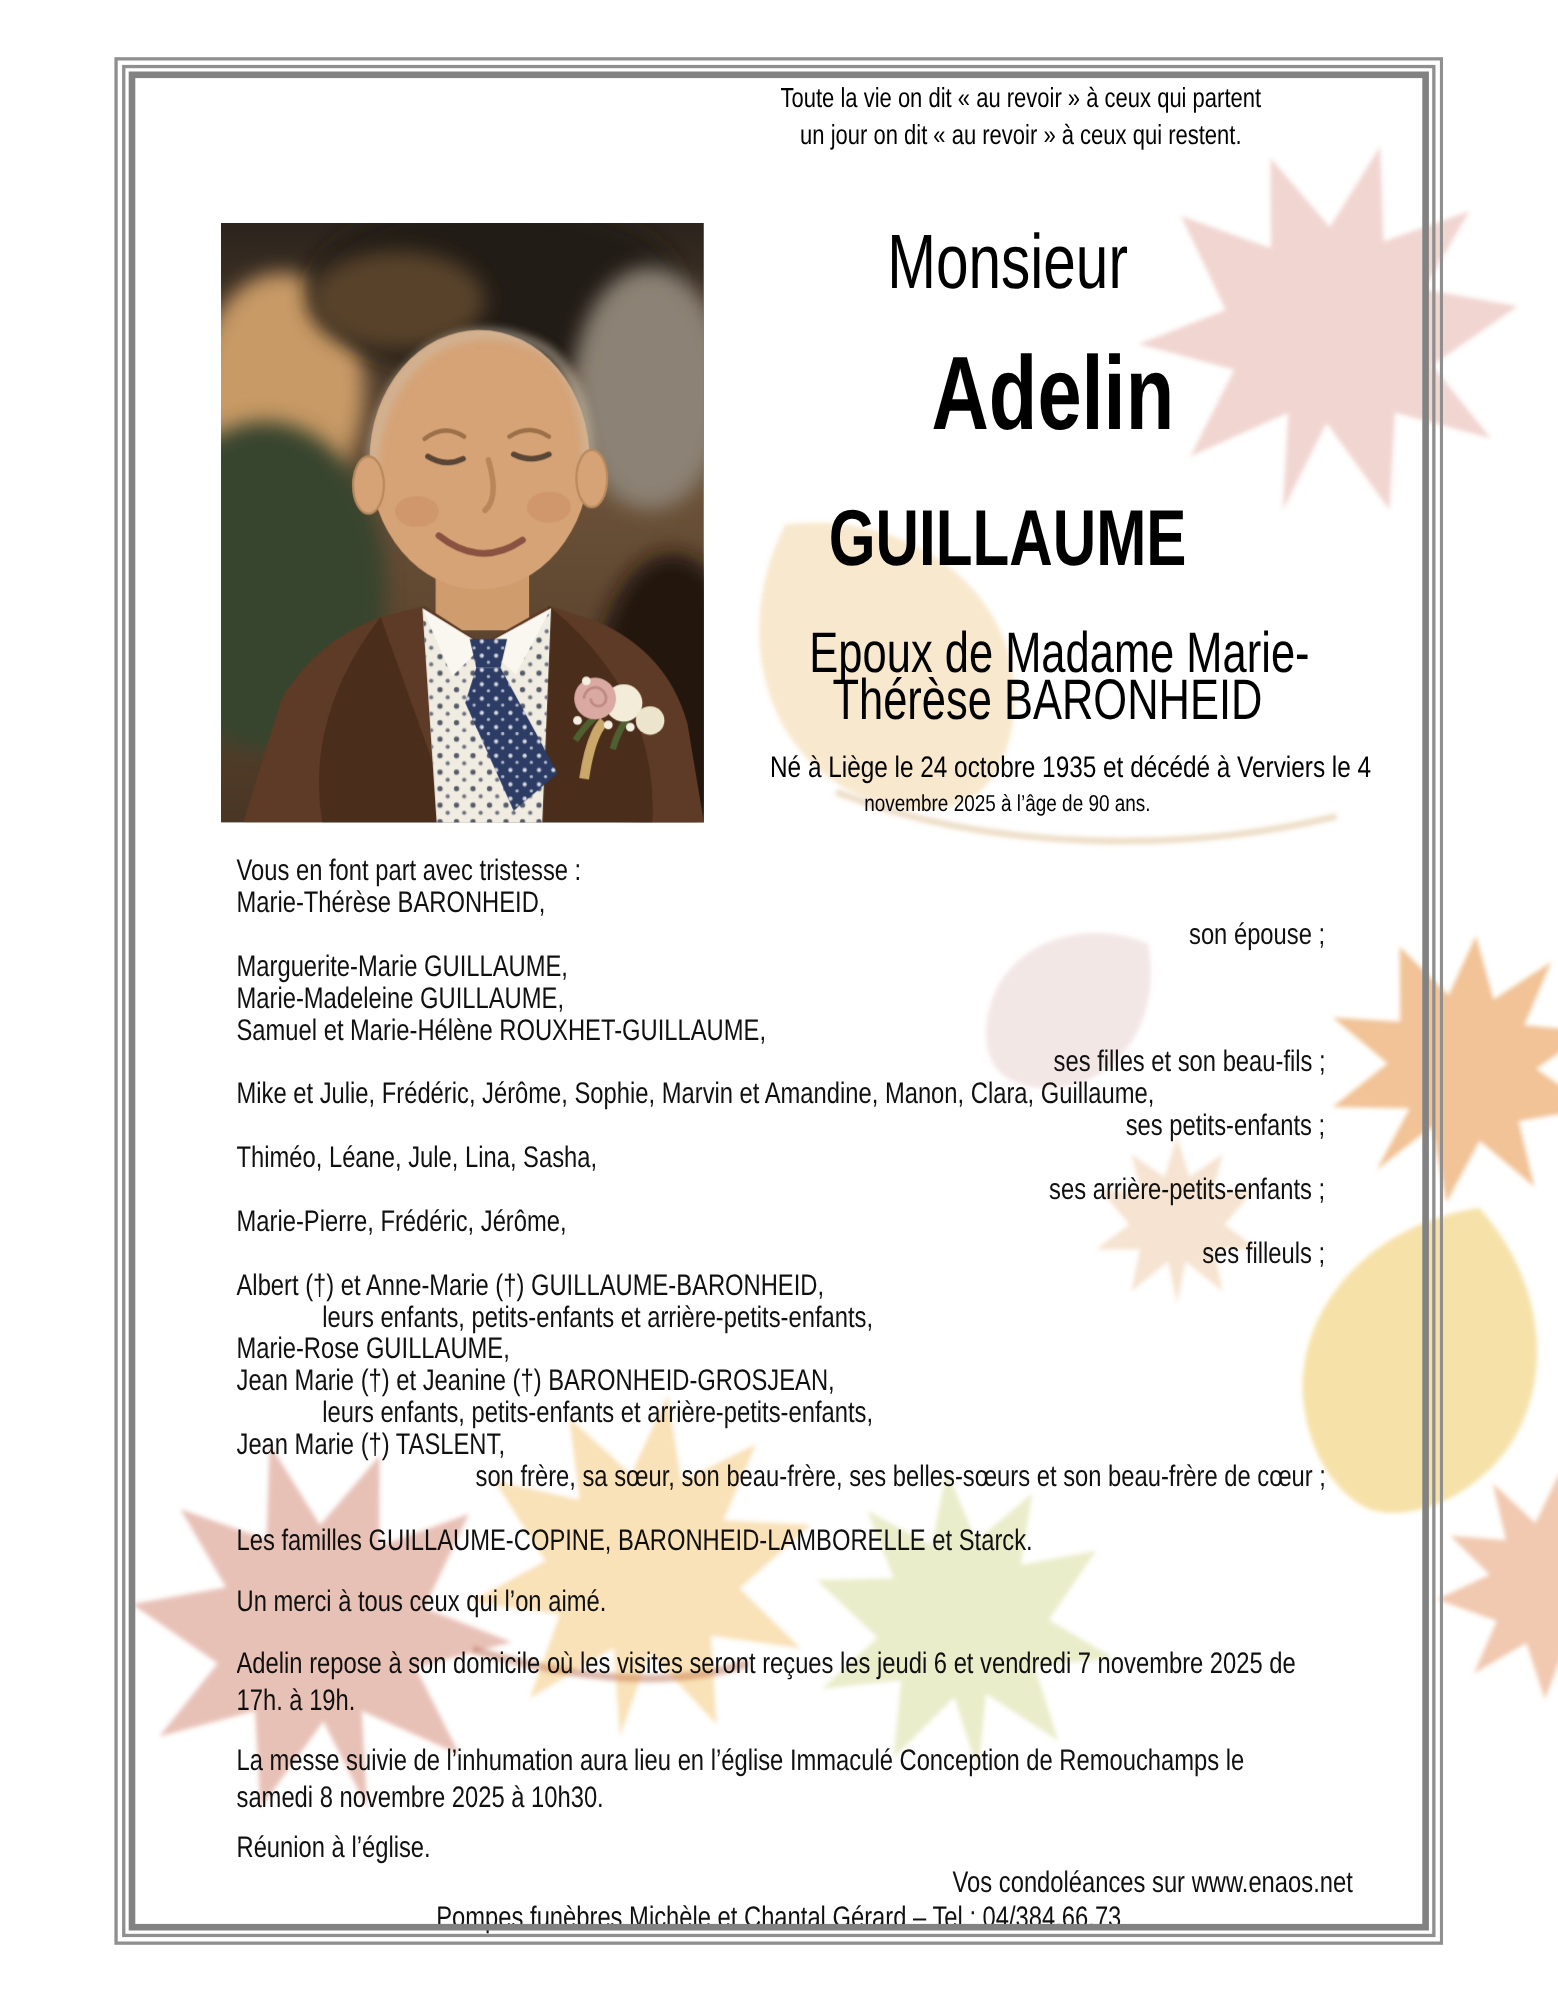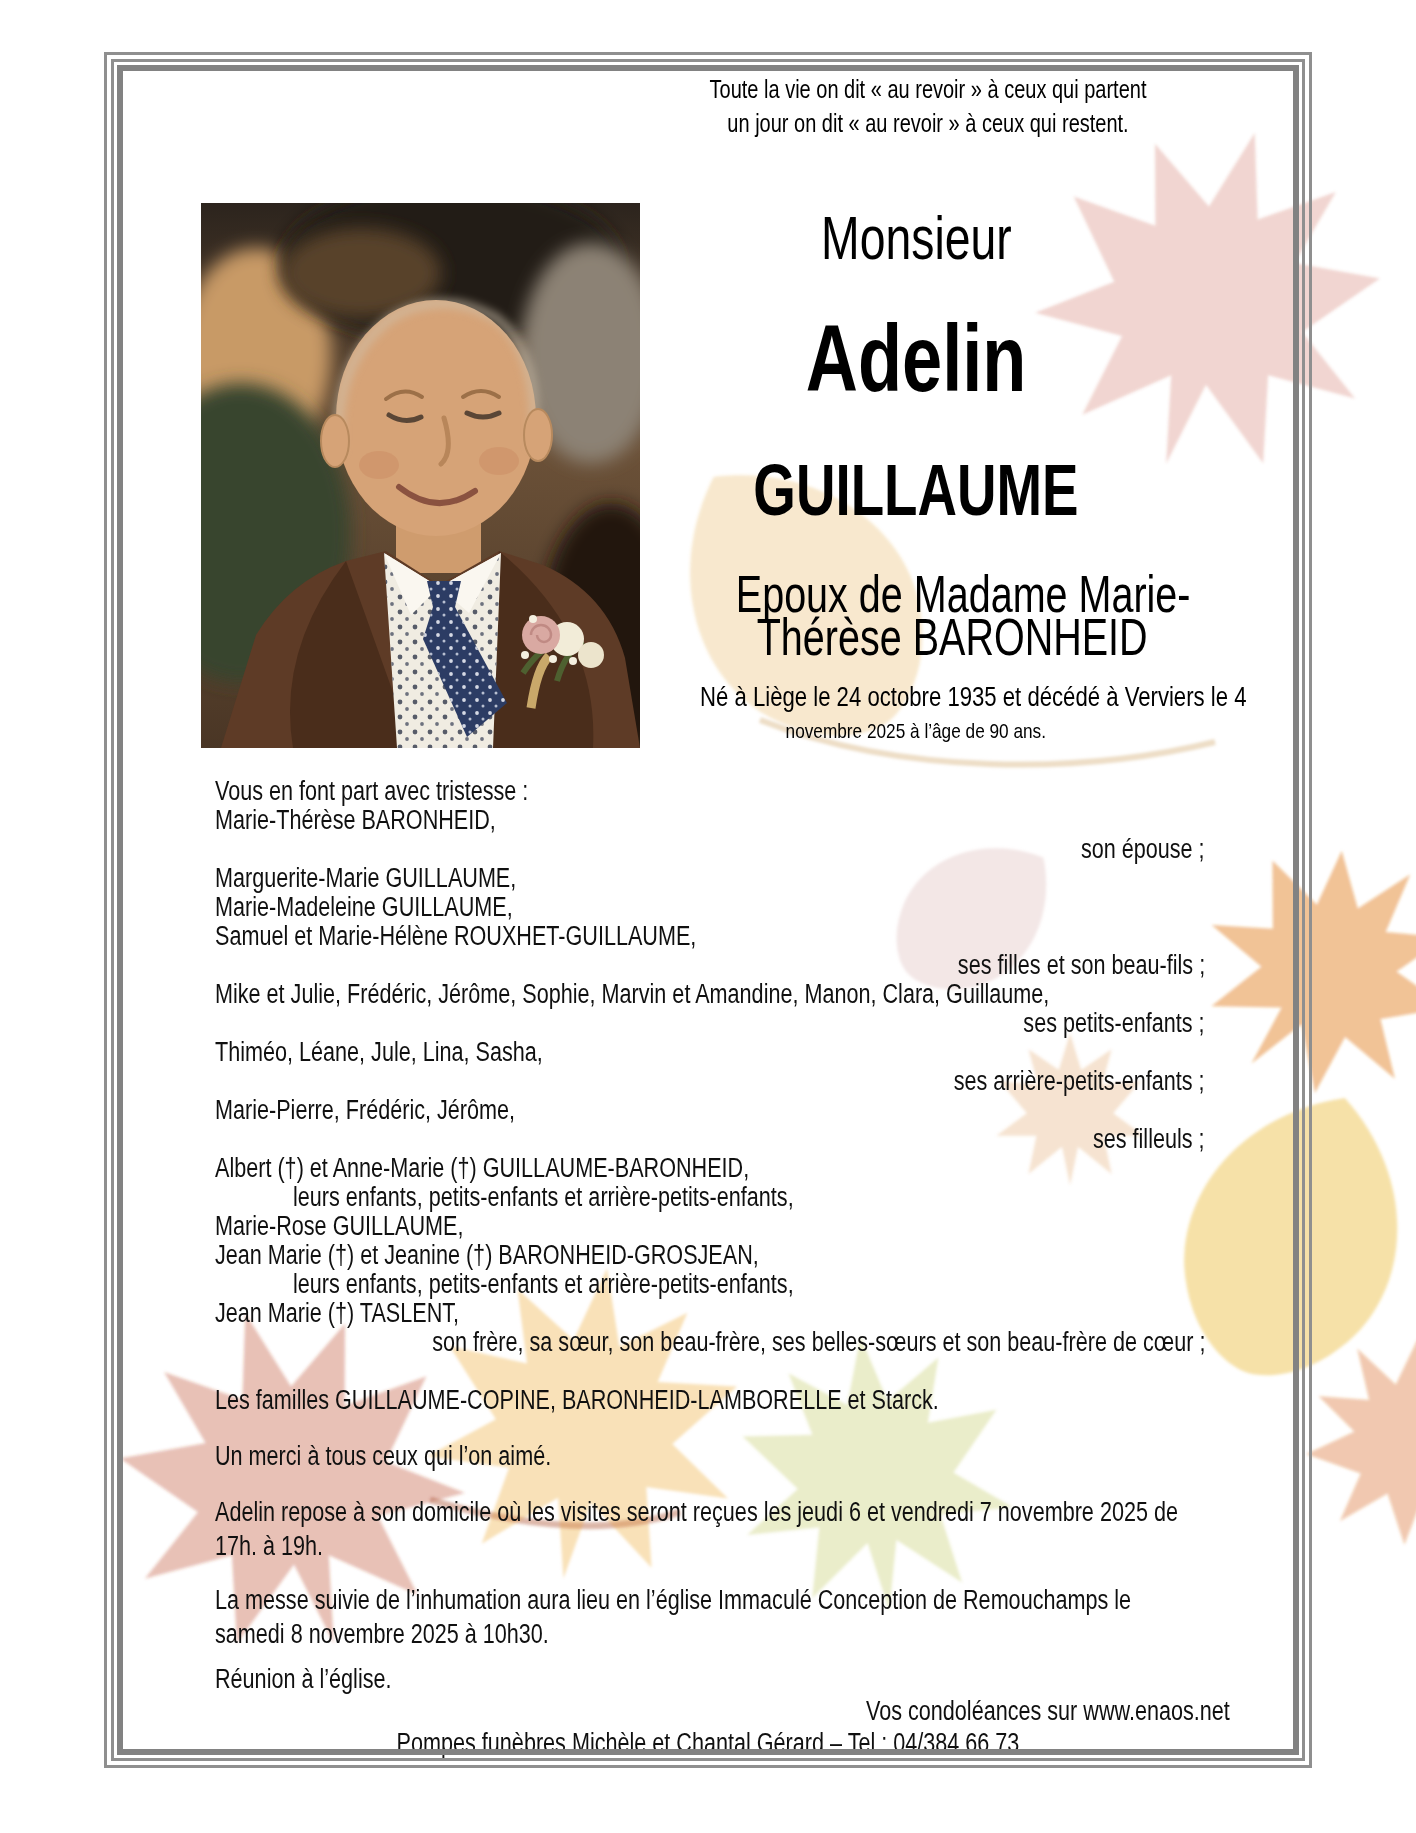--- a/index.html
+++ b/index.html
@@ -17,22 +17,22 @@
   
   .photo{position:absolute;left:201px;top:203px;width:439px;height:545px;z-index:2;overflow:hidden;}
   .photo svg{display:block;}
   
   .quote{position:absolute;left:650px;top:72px;width:556px;text-align:center;z-index:2;}
   .quote .ql{font-size:25px;line-height:34px;white-space:nowrap;
     transform:scaleX(0.8);transform-origin:50% 0;}
   
   .hline{position:absolute;left:640px;width:552px;text-align:center;z-index:2;white-space:nowrap;}
   .hx{display:inline-block;transform:scaleX(0.76);transform-origin:50% 0;}
-  .h-mons{top:198px;font-size:61px;line-height:80px;}
-  .h-first{top:308px;font-size:95px;line-height:100px;font-weight:bold;}
+  .h-mons{top:198px;font-size:70px;line-height:80px;}
+  .h-first{top:308px;font-size:95px;line-height:100px;font-weight:bold;padding-left:41px;}
   .h-last{top:440px;font-size:72px;line-height:100px;font-weight:bold;}
   .h-sp1{top:566px;font-size:52px;line-height:56px;padding-left:24px;}
   .h-sp2{top:609px;font-size:52px;line-height:56px;padding-left:36px;}
   .h-life1{top:682px;font-size:27px;line-height:30px;}
   .h-life2{top:716px;font-size:21px;line-height:30px;}
   .h-life1 .hx,.h-life2 .hx{transform:scaleX(0.82);}
   
   .bl{position:absolute;left:215px;font-size:27px;line-height:30px;white-space:nowrap;
     transform:scaleX(0.8);transform-origin:0 0;z-index:2;color:#101010;}
   .bl-r{left:auto;right:211px;transform-origin:100% 0;text-align:right;}

